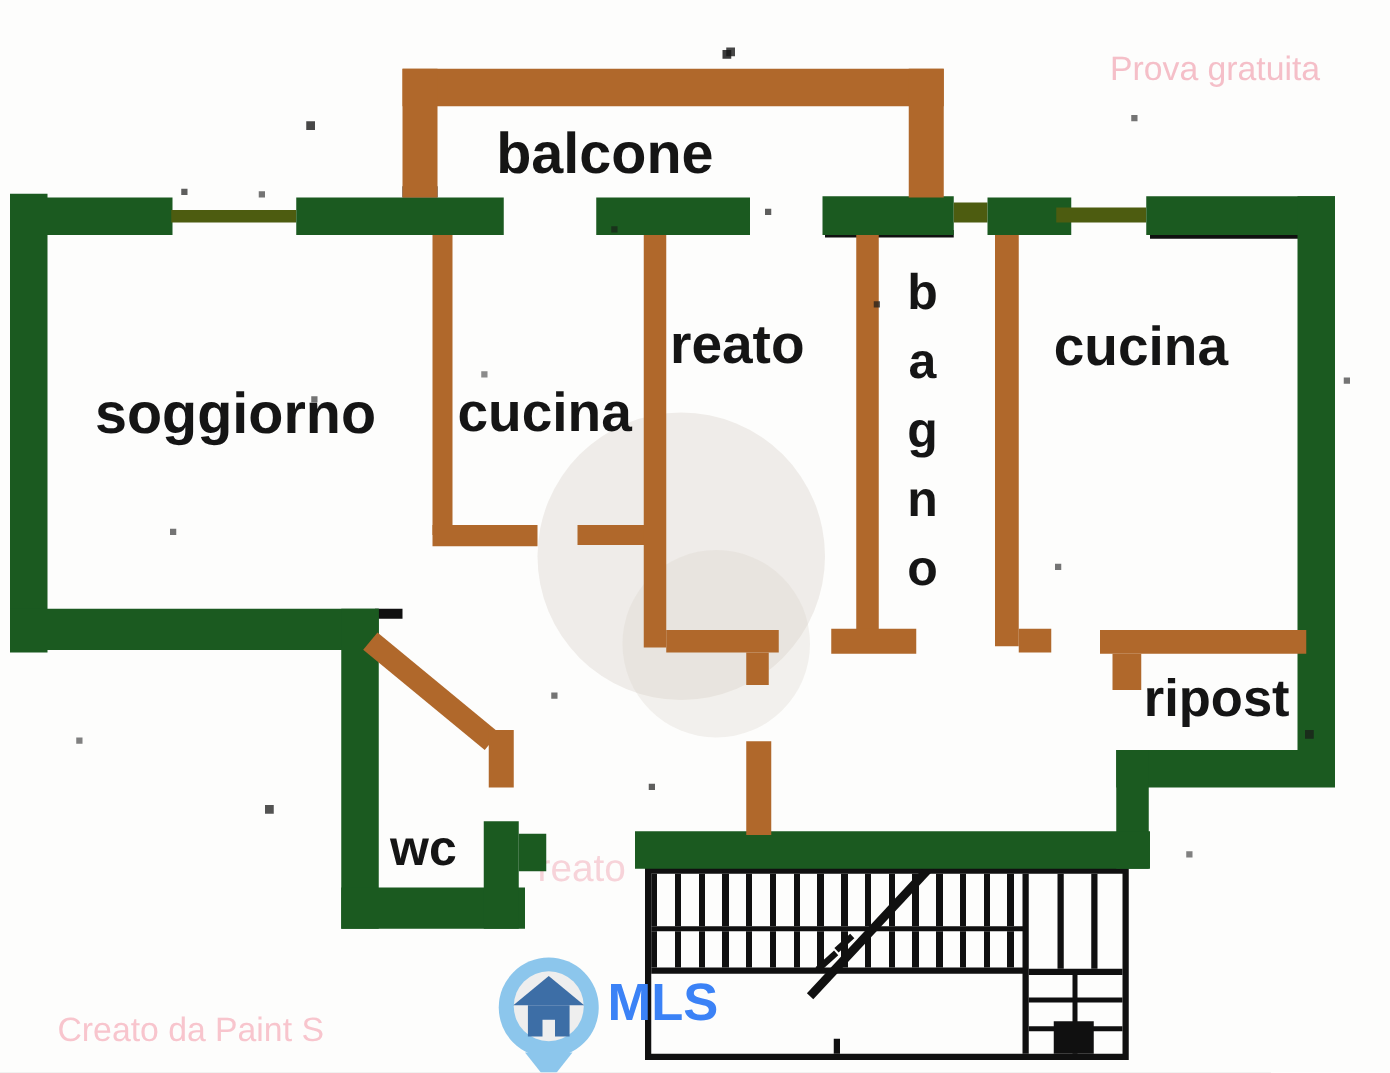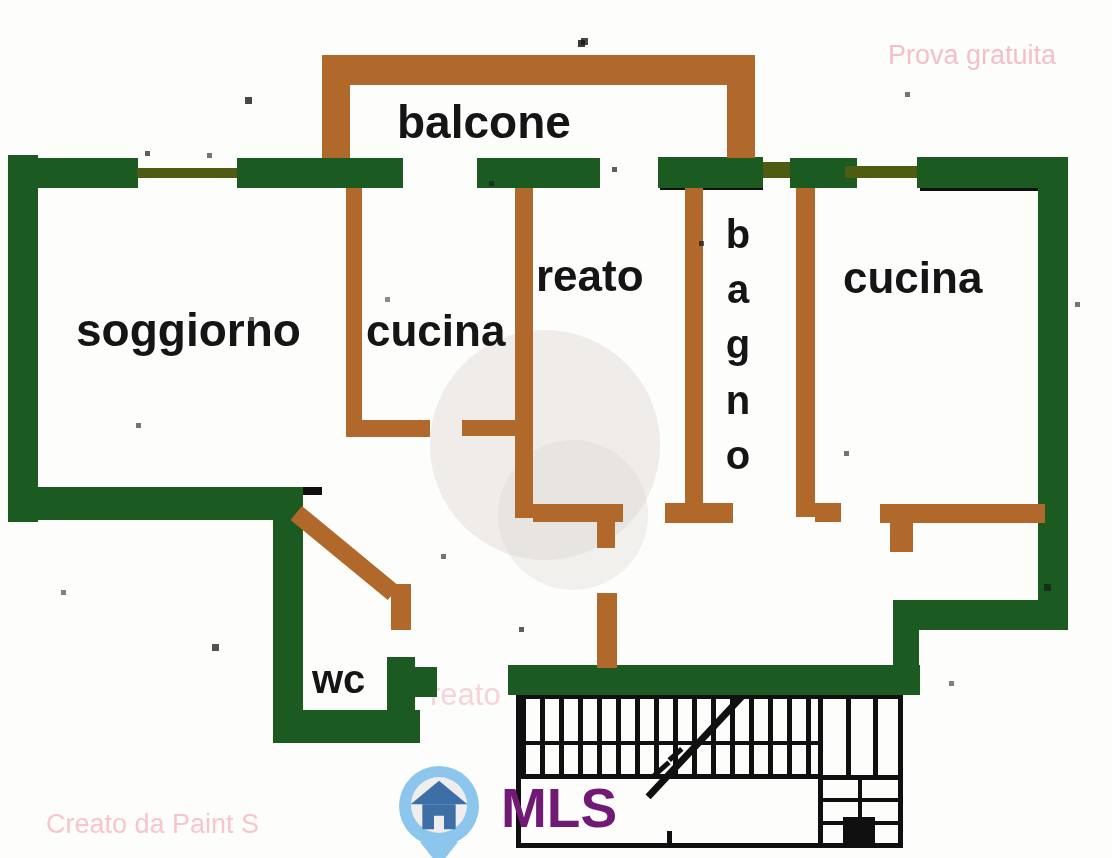--- a/index.html
+++ b/index.html
@@ -18,21 +18,21 @@
   .treads{position:absolute;background:repeating-linear-gradient(90deg,#101010 0 5px,transparent 5px 19px);}
   
   #logo-pin{position:absolute;left:399px;top:766px;width:80px;height:80px;border-radius:50%;
             background:#8cc6ec;z-index:7;}
   #logo-pin .inner{position:absolute;left:12px;top:11px;width:56px;height:56px;border-radius:50%;background:#eeeeee;}
   #logo-pin .tail{position:absolute;left:21px;top:76px;width:0;height:0;
             border-left:19px solid transparent;border-right:19px solid transparent;border-top:24px solid #8cc6ec;}
   #logo-pin svg{position:absolute;left:10px;top:11px;}
   #logo-text{position:absolute;left:486px;top:781px;z-index:7;display:flex;align-items:baseline;line-height:1;}
   #logo-text .lt1{font-size:49px;font-weight:400;color:#9ccdea;letter-spacing:1px;}
-  #logo-text .lt2{font-size:55px;font-weight:bold;color:#701a75;margin-left:15px;}
+  #logo-text .lt2{font-size:42px;font-weight:bold;color:#3b82f6;}
   .vert{writing-mode:vertical-rl;text-orientation:upright;letter-spacing:0.28em;}
   .speckles{position:absolute;left:0;top:0;width:3px;height:3px;z-index:4;background:transparent;
     box-shadow:247px 99px 0 2px rgba(25,25,25,.8), 580px 42px 0 2px rgba(25,25,25,.85),
     906px 93px 0 1px rgba(25,25,25,.6), 250px 318px 0 1px rgba(25,25,25,.6),
     700px 242px 0 1px rgba(25,25,25,.7), 137px 424px 0 1px rgba(25,25,25,.6),
     520px 628px 0 1px rgba(25,25,25,.7), 1076px 303px 0 1px rgba(25,25,25,.6),
     62px 591px 0 1px rgba(25,25,25,.55), 845px 452px 0 1px rgba(25,25,25,.6),
     950px 682px 0 1px rgba(25,25,25,.55), 386px 298px 0 1px rgba(25,25,25,.5),
     613px 168px 0 1px rgba(25,25,25,.7), 146px 152px 0 1px rgba(25,25,25,.7),
     208px 154px 0 1px rgba(25,25,25,.6), 490px 182px 0 1px rgba(25,25,25,.6),
@@ -113,20 +113,21 @@
   <div class="b" style="left:302px;top:506px;width:126px;height:18px;transform:rotate(39.5deg);transform-origin:0 0;"></div>
   <div class="b" style="left:391px;top:584px;width:20px;height:46px;"></div>
 
   <div class="lbl" style="left:397px;top:99px;font-size:46px;">balcone</div>
   <div class="lbl" style="left:76px;top:307px;font-size:46px;">soggiorno</div>
   <div class="lbl" style="left:366px;top:309px;font-size:44px;">cucina</div>
   <div class="lbl" style="left:536px;top:254px;font-size:44px;">reato</div>
   <div class="lbl vert" style="left:718px;top:212px;font-size:40px;">bagno</div>
   <div class="lbl" style="left:843px;top:256px;font-size:44px;">cucina</div>
   <div class="lbl" style="left:312px;top:615px;font-size:40px;margin-top:44px;">wc</div>
+  <div class="lbl" style="left:915px;top:538px;font-size:42px;">ripost</div>
 
   <div class="wm" style="left:888px;top:42px;font-size:27px;color:rgba(240,160,175,.68);">Prova gratuita</div>
   <div class="wm" style="left:46px;top:811px;font-size:27px;color:rgba(245,178,190,.75);">Creato da Paint S</div>
 
   <div id="logo-pin">
     <div class="tail"></div>
     <div class="inner"></div>
     <svg width="60" height="56" viewBox="0 0 36 33">
       <path d="M18 2 L35 16 L1 16 Z" fill="#3d6ea6"></path>
       <path d="M8 16 H28 V31 H21 V23 H15 V31 H8 Z" fill="#3d6ea6"></path>

